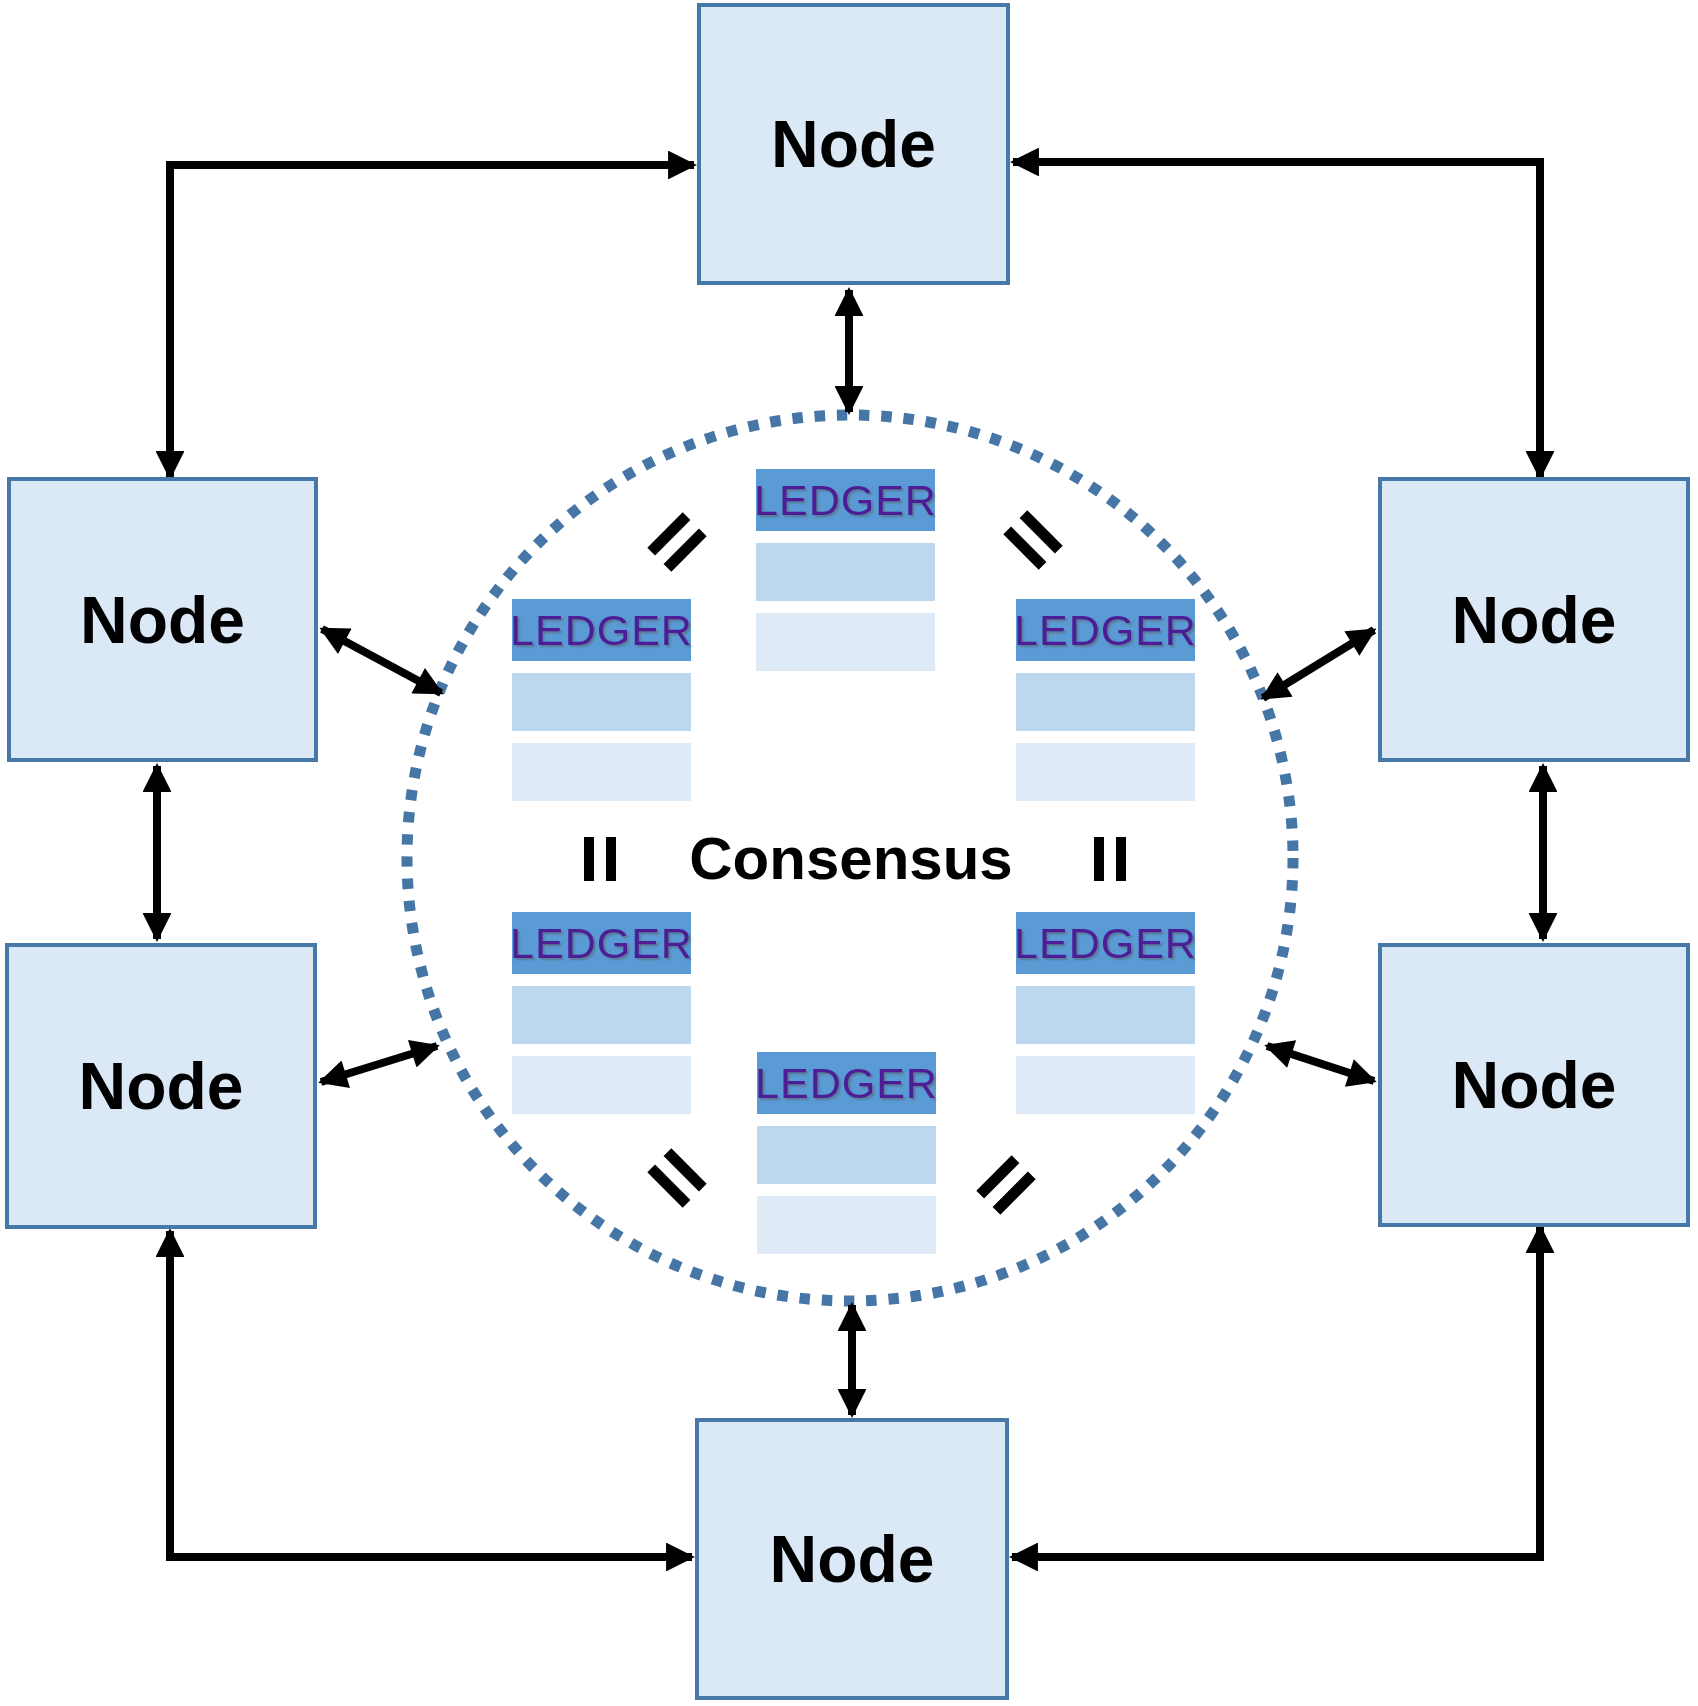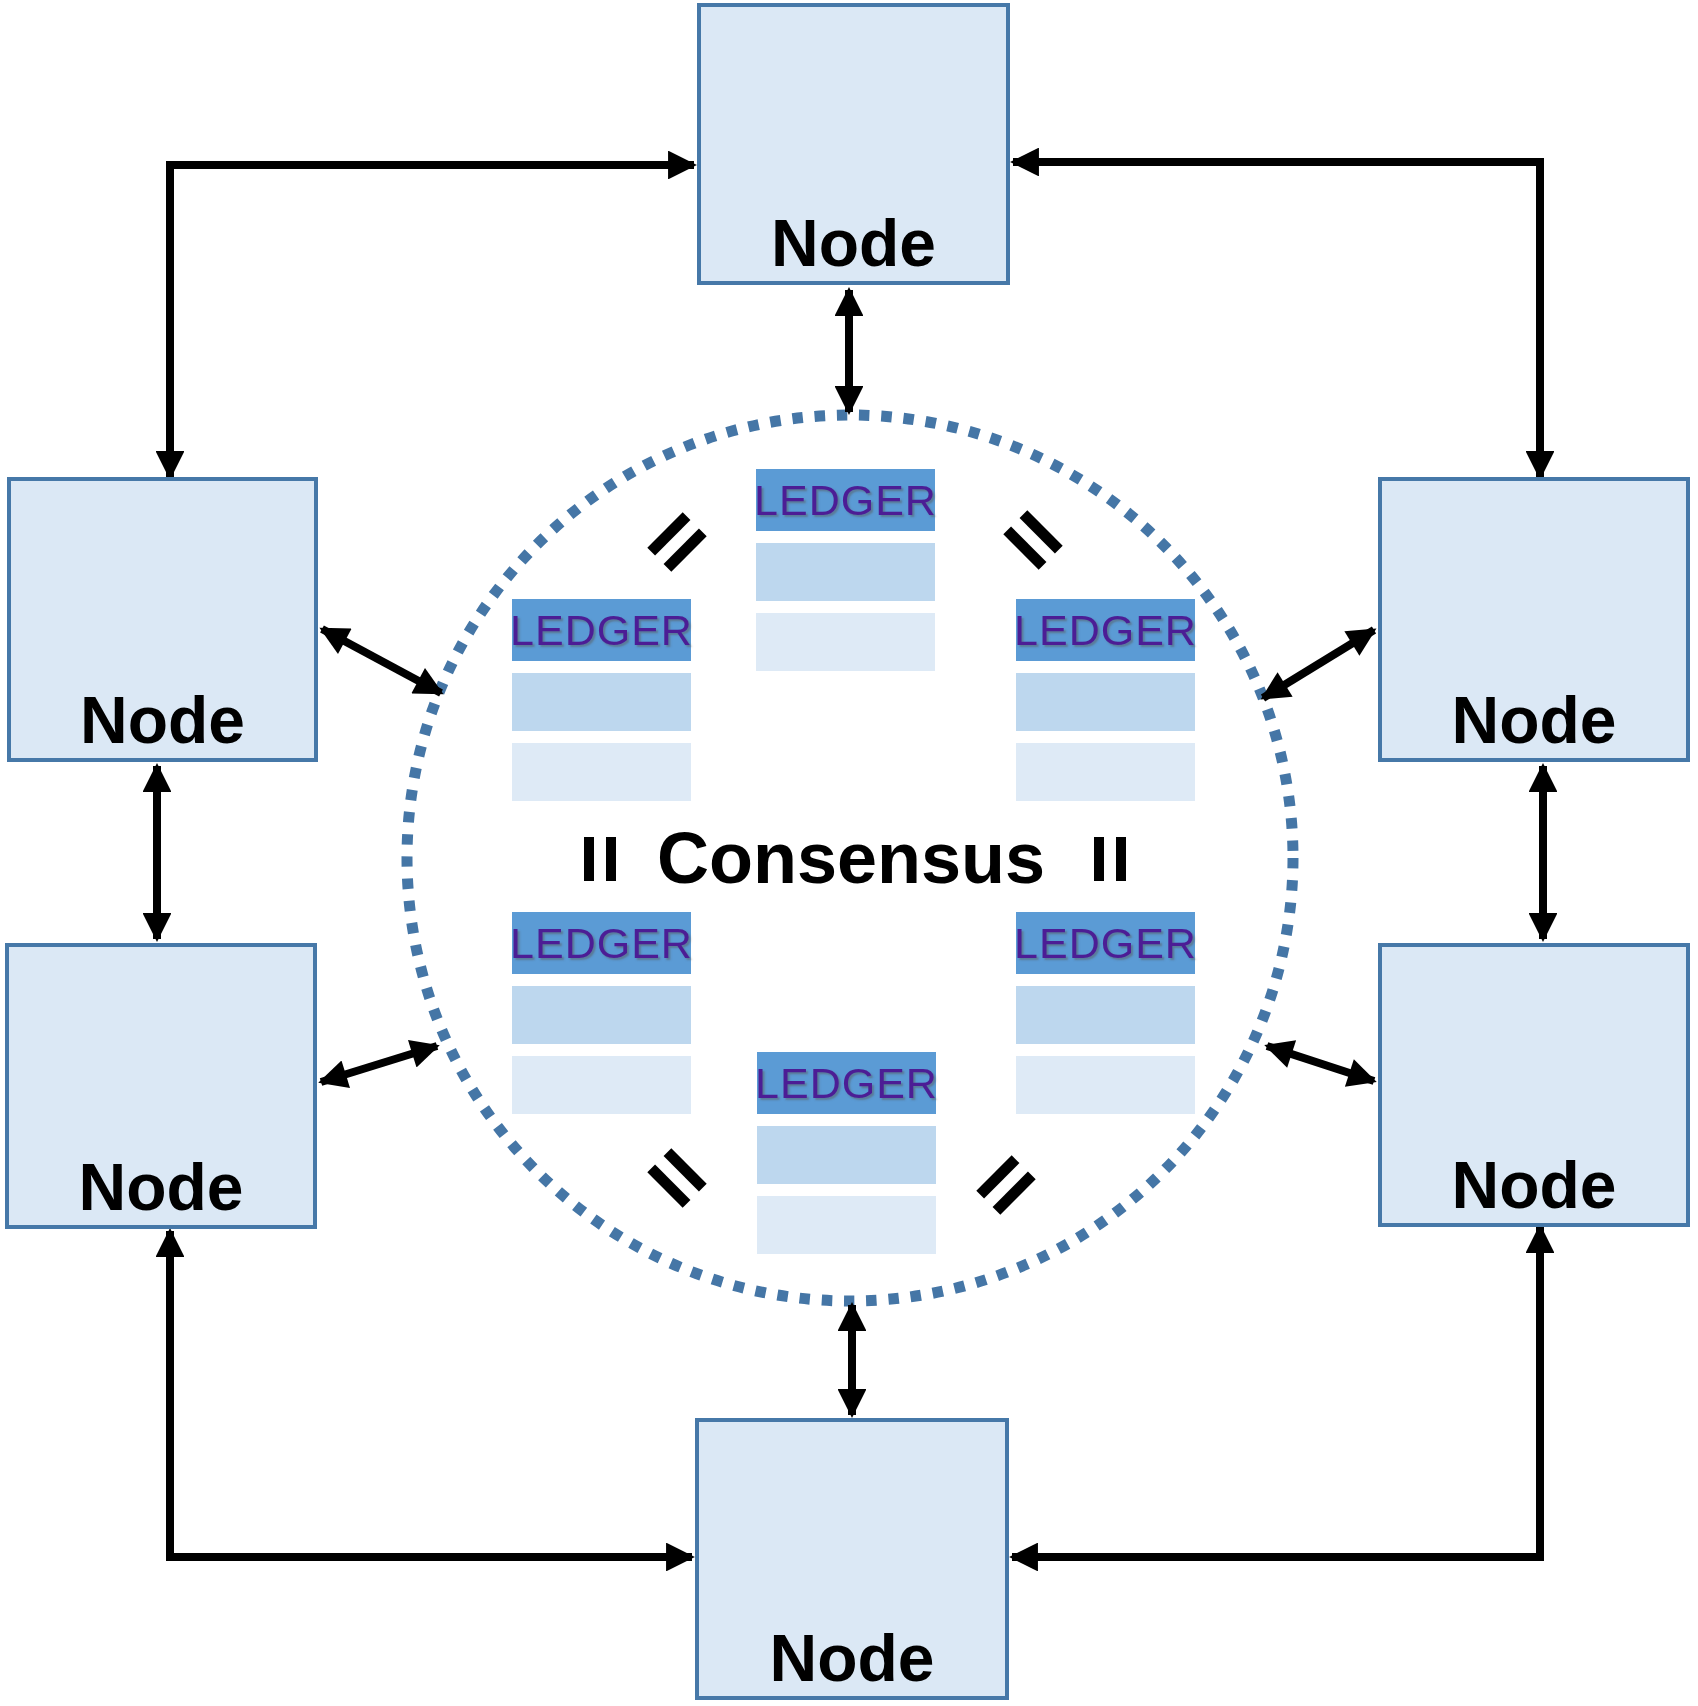--- a/index.html
+++ b/index.html
@@ -9,37 +9,37 @@
     background:#ffffff;
     font-family:"Liberation Sans", sans-serif;
     overflow:hidden;
   }
   #arrow-layer{position:absolute;left:0;top:0;}
   .node{
     position:absolute;
     box-sizing:border-box;
     background:#dbe8f5;
     border:4px solid #4678a8;
-    display:flex;align-items:flex-end;justify-content:center;
+    display:flex;align-items:center;justify-content:center;
     font-weight:bold;font-size:66px;color:#000;
   }
   .ledger{position:absolute;width:179px;}
   .ledger-header{
     height:62px;background:#5b9bd5;color:#4c1d95;
     display:flex;align-items:center;justify-content:center;
     font-size:43px;letter-spacing:1px;
     text-shadow:2px 2px 2px rgba(90,90,90,0.5);
     margin-bottom:12px;
   }
   .ledger-row-1{height:58px;background:#bdd7ee;margin-bottom:12px;}
   .ledger-row-2{height:58px;background:#deeaf6;}
   .consensus{
     position:absolute;left:851px;top:858px;
     transform:translate(-50%,-50%);
-    font-weight:bold;font-size:72px;color:#000;white-space:nowrap;
+    font-weight:bold;font-size:60px;color:#000;white-space:nowrap;
   }
   .equals{
     position:absolute;width:50px;height:34px;
     display:flex;flex-direction:column;justify-content:space-between;
   }
   .equals .bar{height:11px;background:#000;}
   .eq-mid{width:44px;height:32px;}
   .eq-mid .bar{height:10px;}
 </style>
 </head>

